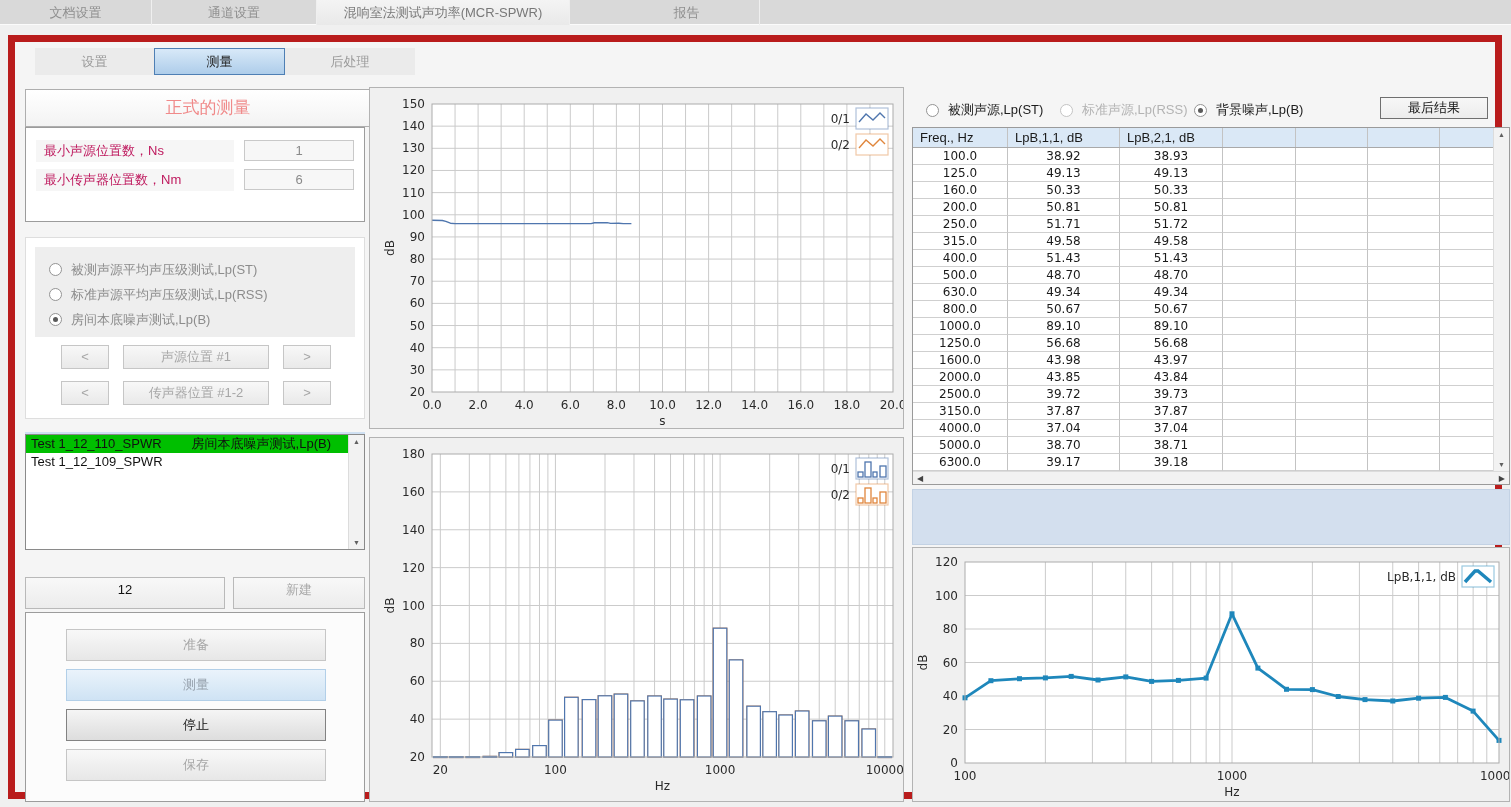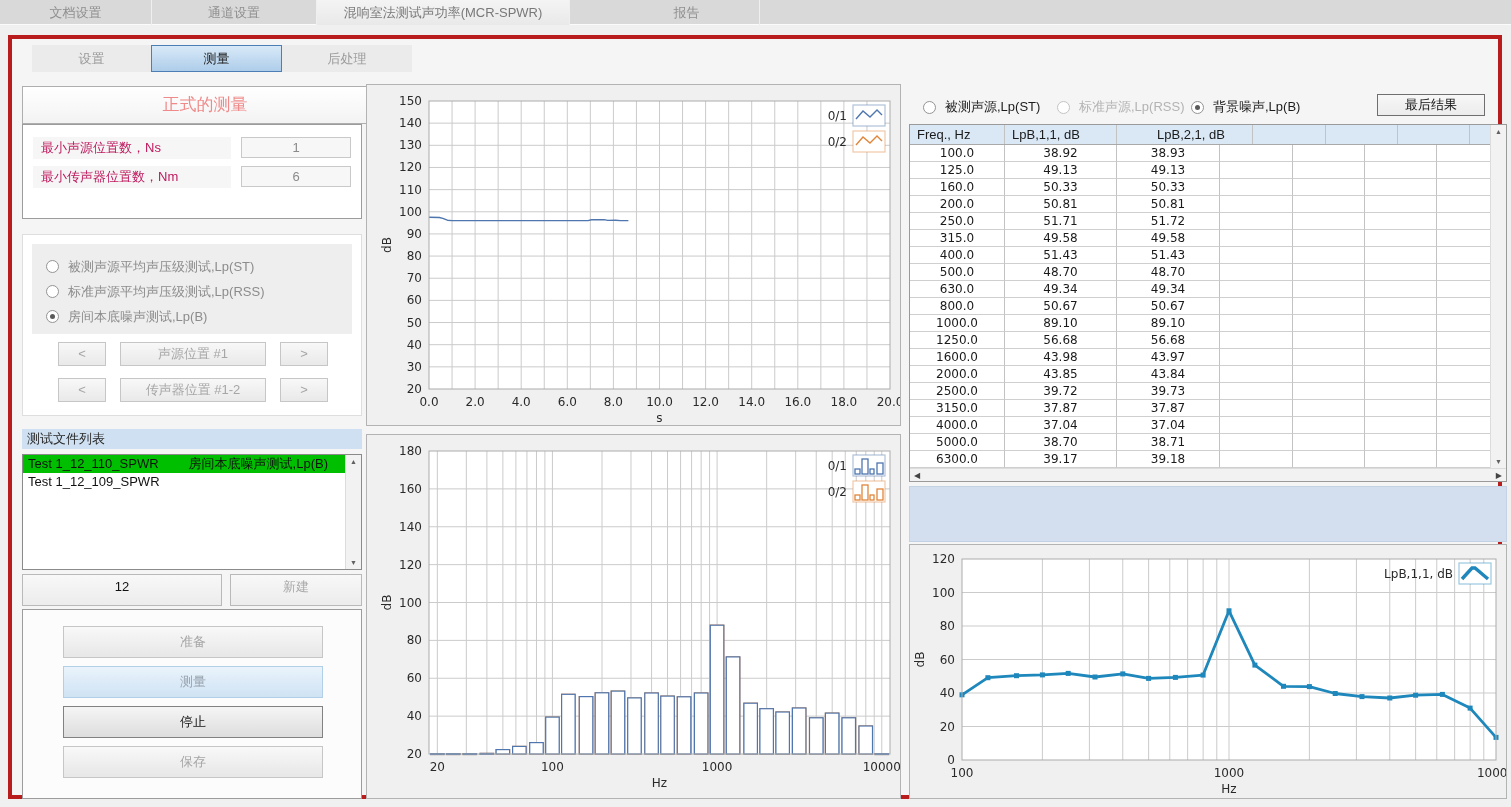--- a/index.html
+++ b/index.html
@@ -9,21 +9,21 @@
 
   
   .tabstrip { position:absolute; left:0; top:0; width:1511px; height:25px; background:#d9d9d9;
     border-bottom:1px solid #fbfbfb; }
   .toptab { position:absolute; top:0; height:25px; line-height:25px; text-align:center;
     color:#8f8f8f; border-right:1px solid #efefef; cursor:default; }
   .toptab.active { background:linear-gradient(#f4f4f4,#e9e9e9); color:#787878; }
 
   
   .content { position:absolute; left:8px; top:35px; width:1494px; height:764px;
-    background:#f5f5f5; border:4px solid #b91c1c; }
+    background:#f5f5f5; border:7px solid #b91c1c; }
 
   
   .subtabs { position:absolute; left:20px; top:6px; height:27px; display:flex; }
   .subtab { height:27px; line-height:25px; text-align:center; background:#ebebeb;
     color:#9a9a9a; border:1px solid #ebebeb; }
   .subtab.active { background:linear-gradient(#d8e9f8,#aecdea); border:1px solid #4e7fb4; color:#222; }
 
   
   .combo { position:absolute; left:10px; top:47px; width:396px; height:38px;
     border:1px solid #aeaeae; background:linear-gradient(#ffffff,#f3f3f3);padding-left:36px; }
@@ -44,21 +44,21 @@
   .rb { width:13px; height:13px; border:1px solid #949494; border-radius:50%; background:#fff;
     display:inline-block; position:relative; margin-right:9px; flex:none; }
   .rb.sel::after { content:""; position:absolute; left:3px; top:3px; width:5px; height:5px;
     border-radius:50%; background:#5a5a5a; }
   .rb.dis { border-color:#c4c4c4; }
   .posrow { position:absolute; left:0; width:340px; height:24px; display:flex; justify-content:center; }
   .posrow .pbtn { height:24px; background:linear-gradient(#f8f8f8,#e9e9e9); border:1px solid #c6c6c6;
     color:#a6a6a6; text-align:center; line-height:22px; }
   .listtitle { position:absolute; left:10px; top:390px; width:340px; height:20px; background:#cfe0f2;
     color:#2a2a2a; line-height:20px; padding-left:5px; }
-  .filelist { position:absolute; left:10px; top:415px; width:340px; height:116px;
+  .filelist { position:absolute; left:10px; top:392px; width:340px; height:116px;
     background:#fff; border:1px solid #8a8a8a; overflow:hidden; }
   .fitem { height:18px; line-height:18px; padding-left:5px; color:#111; white-space:nowrap; }
   .fitem.sel { background:#00bf00; }
   .fitem .tag { margin-left:30px; }
   .countrow { position:absolute; left:10px; top:535px; width:340px; height:26px; display:flex; }
   .cbtn { height:32px; background:linear-gradient(#f8f8f8,#ececec); border:1px solid #b9b9b9;
     text-align:center; line-height:24px; }
   .actionbox { position:absolute; left:10px; top:570px; width:340px; height:190px;
     border:1px solid #9c9c9c; background:#fcfcfc; }
   .abtn { position:absolute; left:40px; width:260px; height:32px; text-align:center; line-height:30px;
@@ -382,21 +382,21 @@
       </div>
       <div class="rradio" style="left: 282px; top: 2px;">
         <span class="rb sel"></span>
         <span>背景噪声,Lp(B)</span>
       </div>
     </div>
   <div class="tablepanel" id="tablepanel">
       <div class="thead">
         <div class="cell" style="width: 95px;">Freq., Hz</div>
         <div class="cell" style="width: 112px;">LpB,1,1, dB</div>
-        <div class="cell" style="width: 103px; margin-left: 33px;">LpB,2,1, dB</div>
+        <div class="cell" style="width: 103px;">LpB,2,1, dB</div>
         <div class="cell" style="width: 73px;"></div>
         <div class="cell" style="width: 72px;"></div>
         <div class="cell" style="width: 72px;"></div>
         <div class="cell" style="width: 55px;"></div>
       </div>
       <div class="trow">
         <div class="cell" style="width: 95px;">100.0</div>
         <div class="cell" style="width: 112px;">38.92</div>
         <div class="cell" style="width: 103px;">38.93</div>
         <div class="cell" style="width: 73px;"></div>

